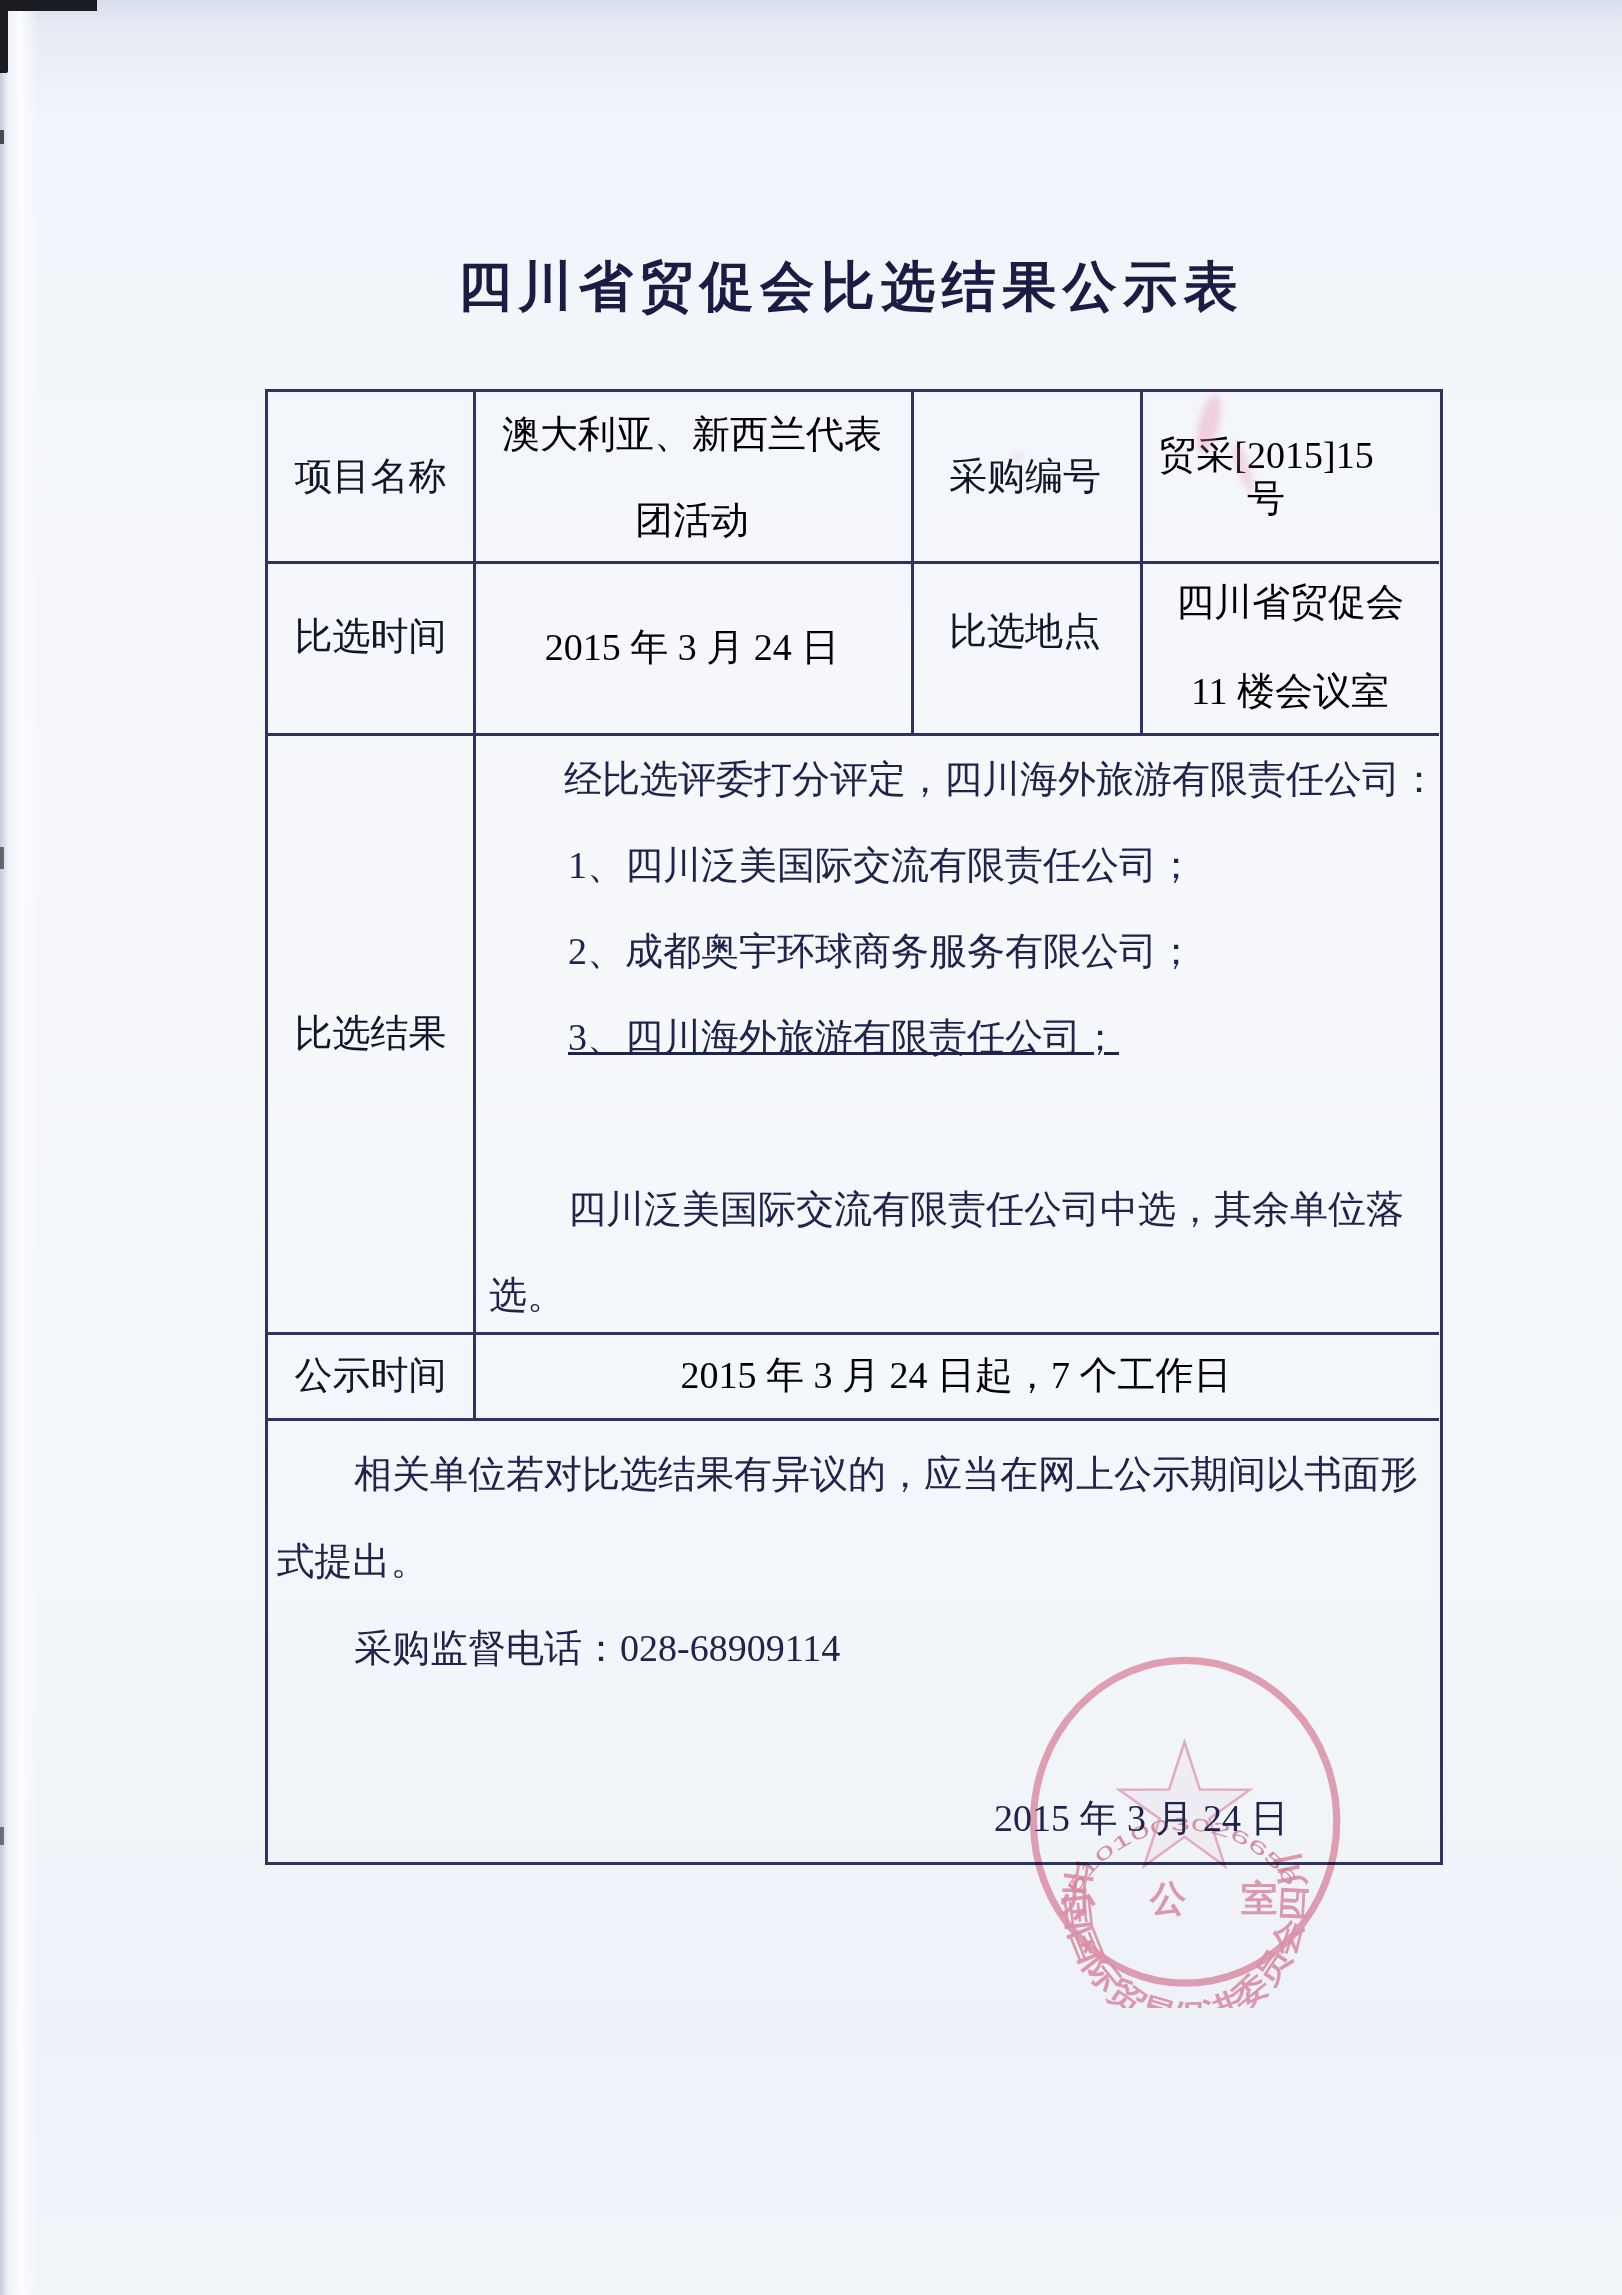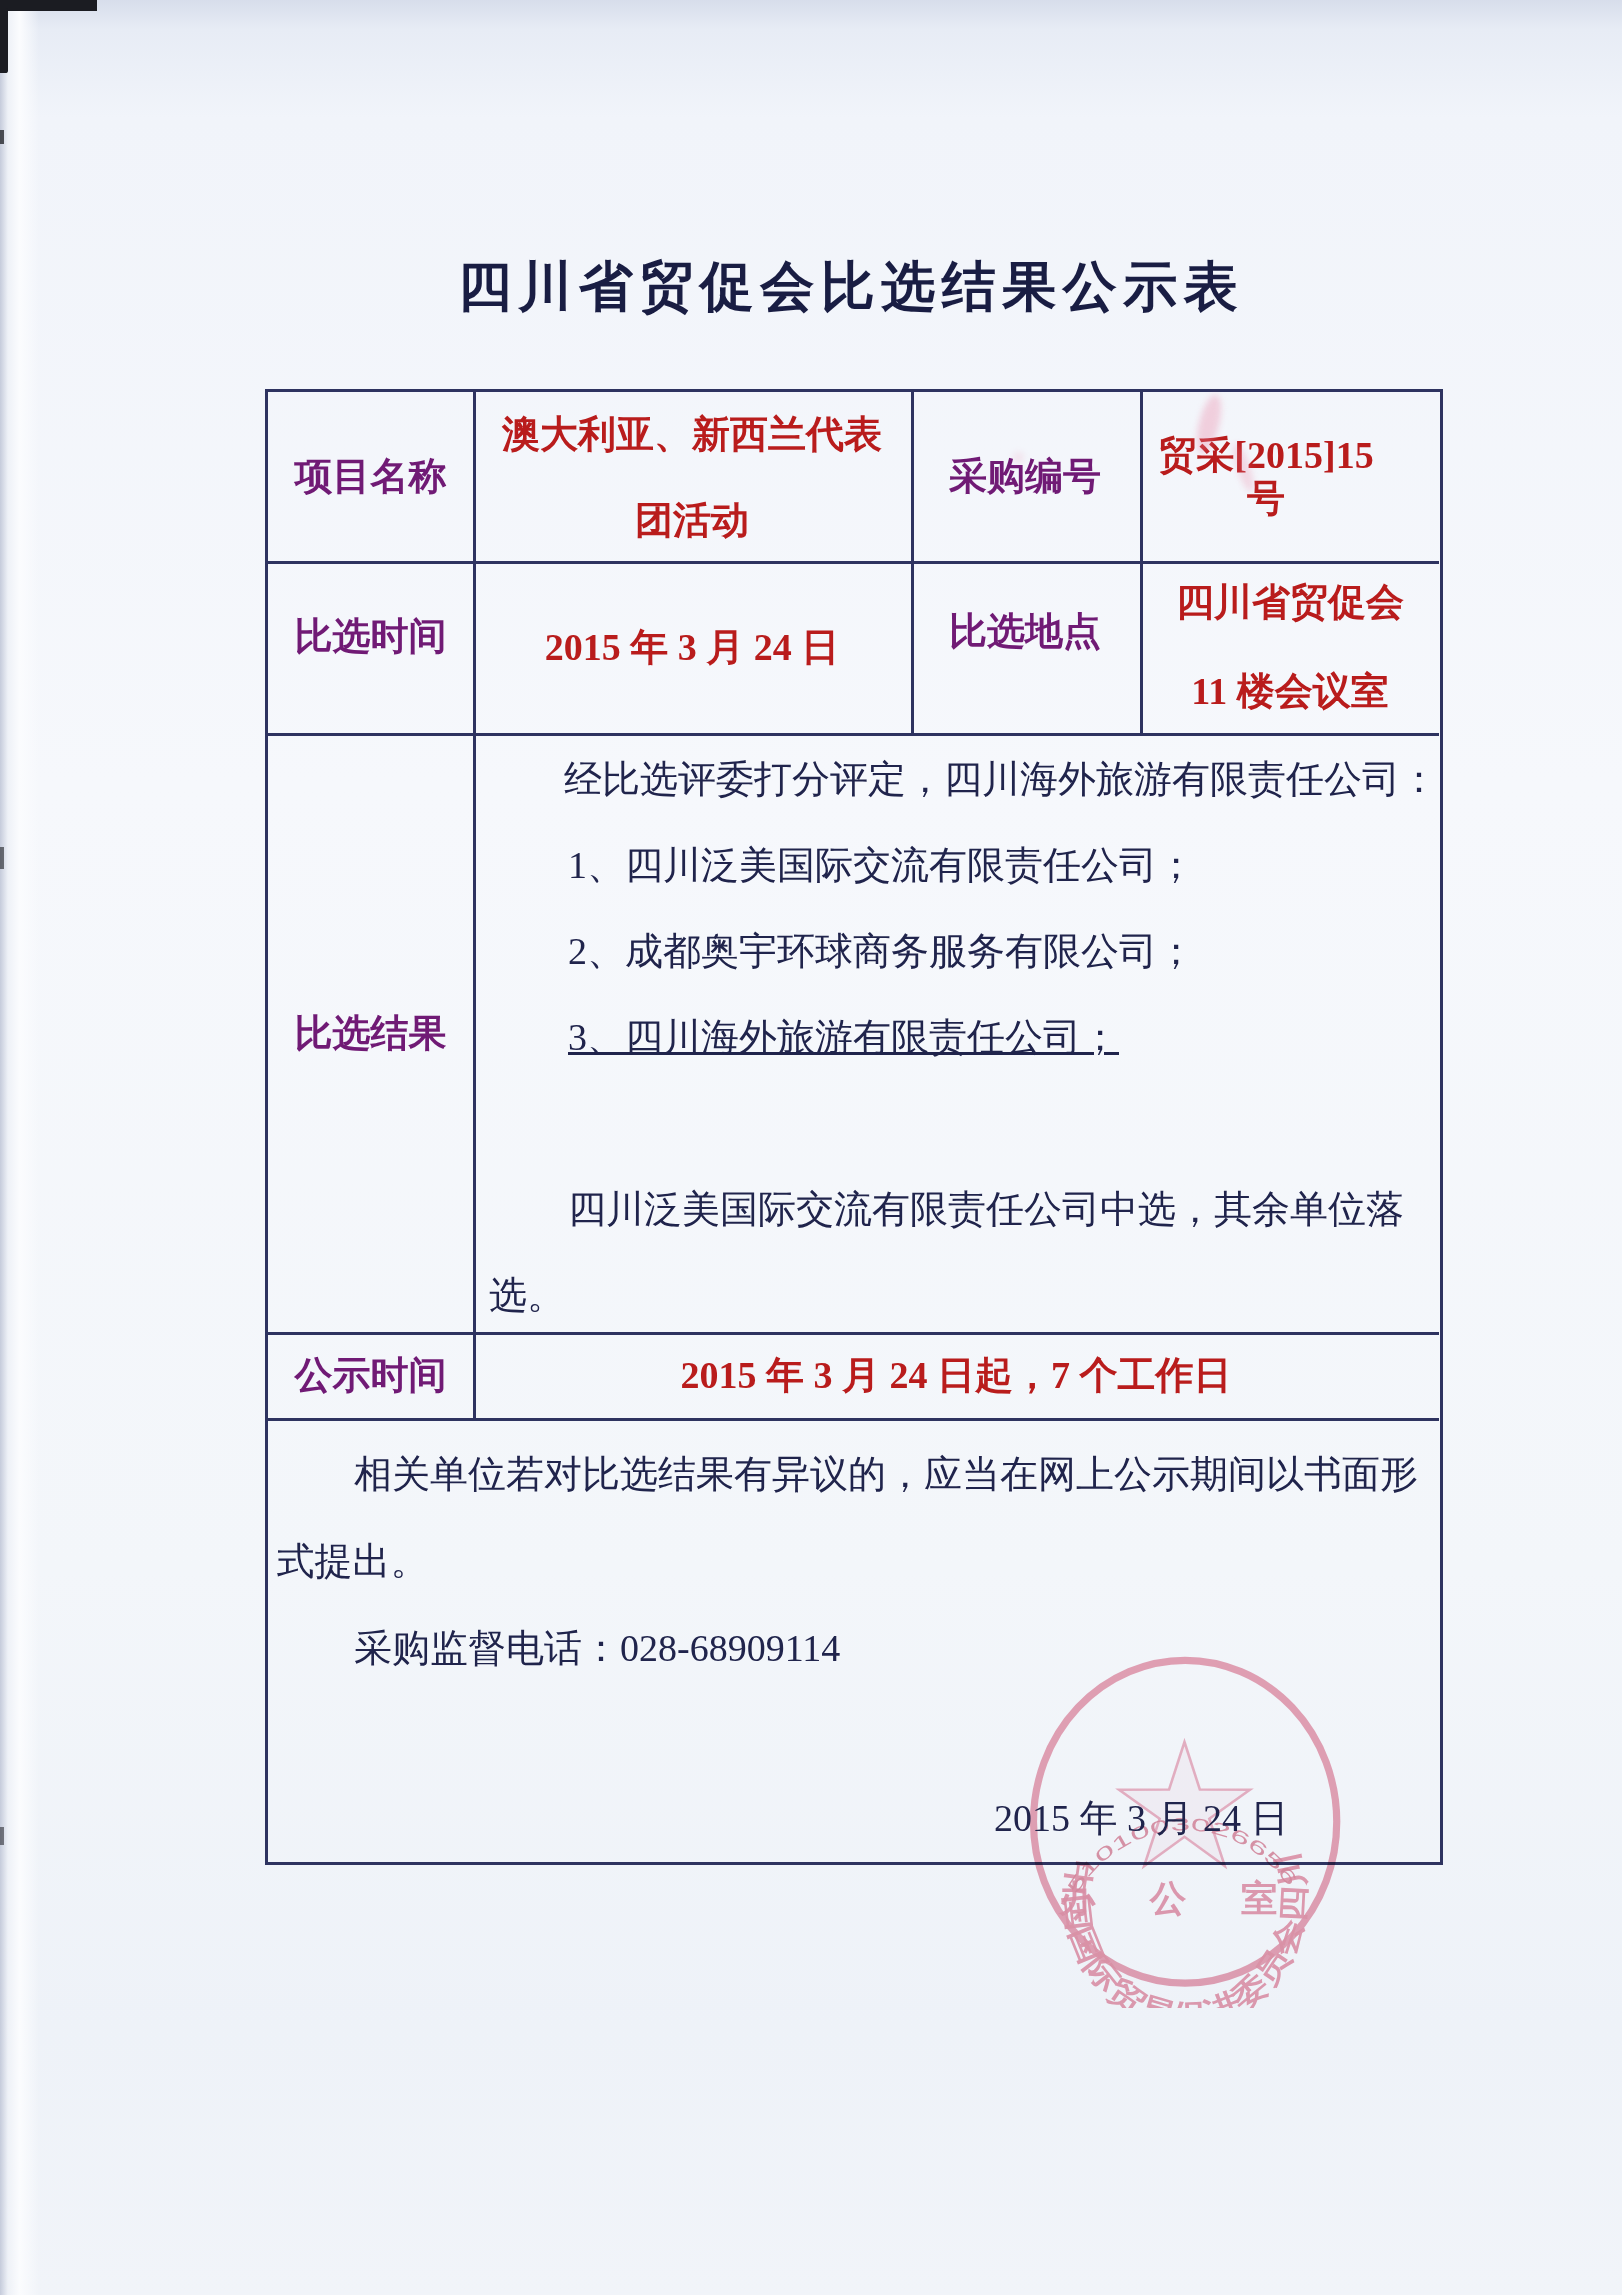--- a/index.html
+++ b/index.html
@@ -28,22 +28,22 @@
     border:3.3px solid #2e3360;box-sizing:border-box;}
   .ln{position:absolute;background:#2e3360;}
   .v1{left:205px;top:0;width:2.6px;height:1026px;}
   .v2{left:643px;top:0;width:2.6px;height:342px;}
   .v3{left:872px;top:0;width:2.6px;height:342px;}
   .h1{left:0;top:169px;width:1171px;height:2.6px;}
   .h2{left:0;top:341px;width:1171px;height:3.3px;}
   .h3{left:0;top:940px;width:1171px;height:2.6px;}
   .h4{left:0;top:1026px;width:1171px;height:2.6px;}
   .cell{position:absolute;display:flex;align-items:center;justify-content:center;
-    color:#b91c1c;font-size:38px;line-height:43px;text-align:center;font-weight:bold;}
-  .hdr{font-weight:700;color:#701a75;border-radius:24px;}
+    color:#000000;font-size:38px;line-height:43px;text-align:center;}
+  .hdr{font-weight:400;color:#0f172a;border-radius:24px;}
   .two{flex-direction:column;}
   .two .l{display:block;line-height:86px;}
   .c-r1l{left:0;top:0;width:205px;height:169px;}
   .c-r1v{left:205px;top:0;width:438px;height:169px;}
   .c-r1l2{left:643px;top:0;width:228px;height:169px;}
   .c-r1v2{left:872px;top:0;width:252px;height:169px;}
   .c-r2l{left:0;top:168px;width:205px;height:152px;}
   .c-r2v{left:205px;top:169px;width:438px;height:172px;}
   .c-r2l2{left:643px;top:169px;width:228px;height:140px;}
   .c-r2v2{left:872px;top:169px;width:300px;height:172px;}

